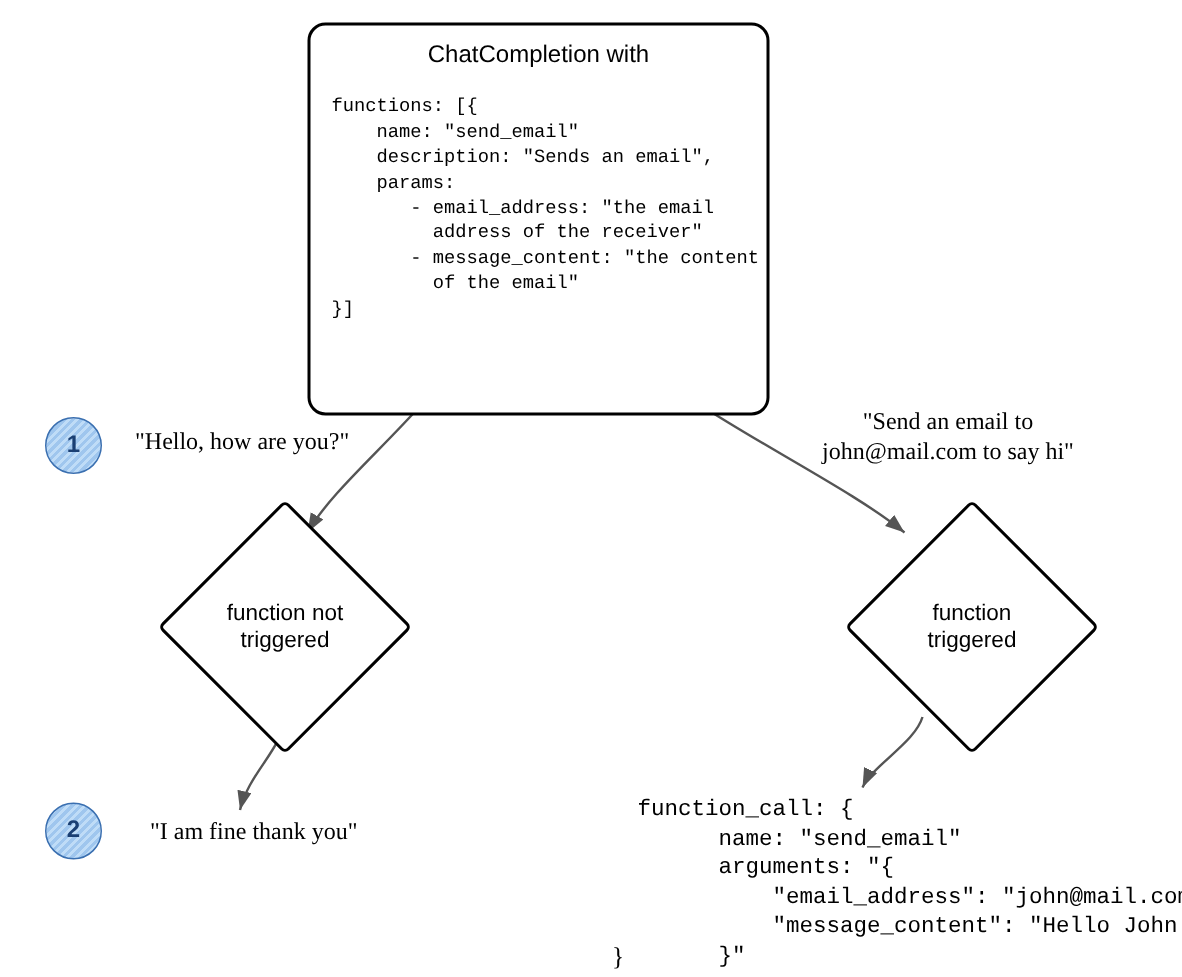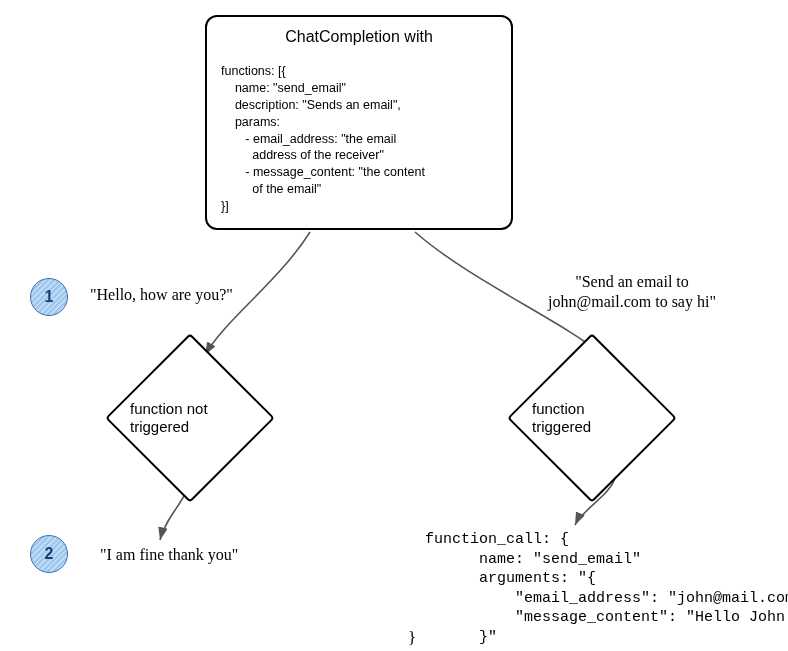--- a/index.html
+++ b/index.html
@@ -10,36 +10,36 @@
     font-family: "Helvetica Neue", Arial, sans-serif;
     background: #fff;
     color: #000;
   }
   .canvas { position: relative; width: 788px; height: 651px; }
 
   
   .topbox {
     position: absolute;
     left: 205px; top: 15px;
-    width: 308px; height: 215px;
+    width: 308px; height: 262px;
     border: 2px solid #000;
     border-radius: 12px;
     background: #fff;
     box-sizing: border-box;
     padding: 10px 14px 8px 14px;
   }
   .topbox-title {
     text-align: center;
     font-weight: 500;
     font-size: 16px;
     line-height: 1.25;
     margin-bottom: 6px;
   }
   .topbox-code {
-    font-family: Liberation Sans, sans-serif;
+    font-family: Liberation Mono, monospace;
     font-size: 12.5px;
     line-height: 1.35;
     white-space: pre;
     margin-top: 16px;
   }
 
   
   .diamond-wrap {
     position: absolute;
     width: 120px; height: 120px;
@@ -49,20 +49,21 @@
     border: 2px solid #000;
     background: #fff;
     transform: rotate(45deg);
     box-sizing: border-box;
     border-radius: 4px;
   }
   .diamond-label {
     position: absolute;
     left: 50%; top: 50%;
     transform: translate(-50%, -50%);
+    text-align: center;
     font-size: 15px;
     line-height: 1.2;
     width: 120px;
   }
 
   
   .hand {
     font-family: "Comic Sans MS", "Segoe Script", cursive;
     font-size: 16px;
     line-height: 1.25;
@@ -160,21 +161,21 @@
     </div>
   </div>
 
   <div class="hand ans-left">"I am fine thank you"</div>
 
   <div class="hand q-right">
     <span>"Send an email to</span><br>
     <span>john@mail.com to say hi"</span>
   </div>
 
-  <div class="diamond-wrap" style="left:532px; top:358px;">
+  <div class="diamond-wrap" style="left:588px; top:358px;">
     <div class="diamond"></div>
     <div class="diamond-label">
       <span>function</span><br>
       <span>triggered</span>
     </div>
   </div>
 
   <div class="hand-small out-right">function_call: {
       name: "send_email"
       arguments: "{

